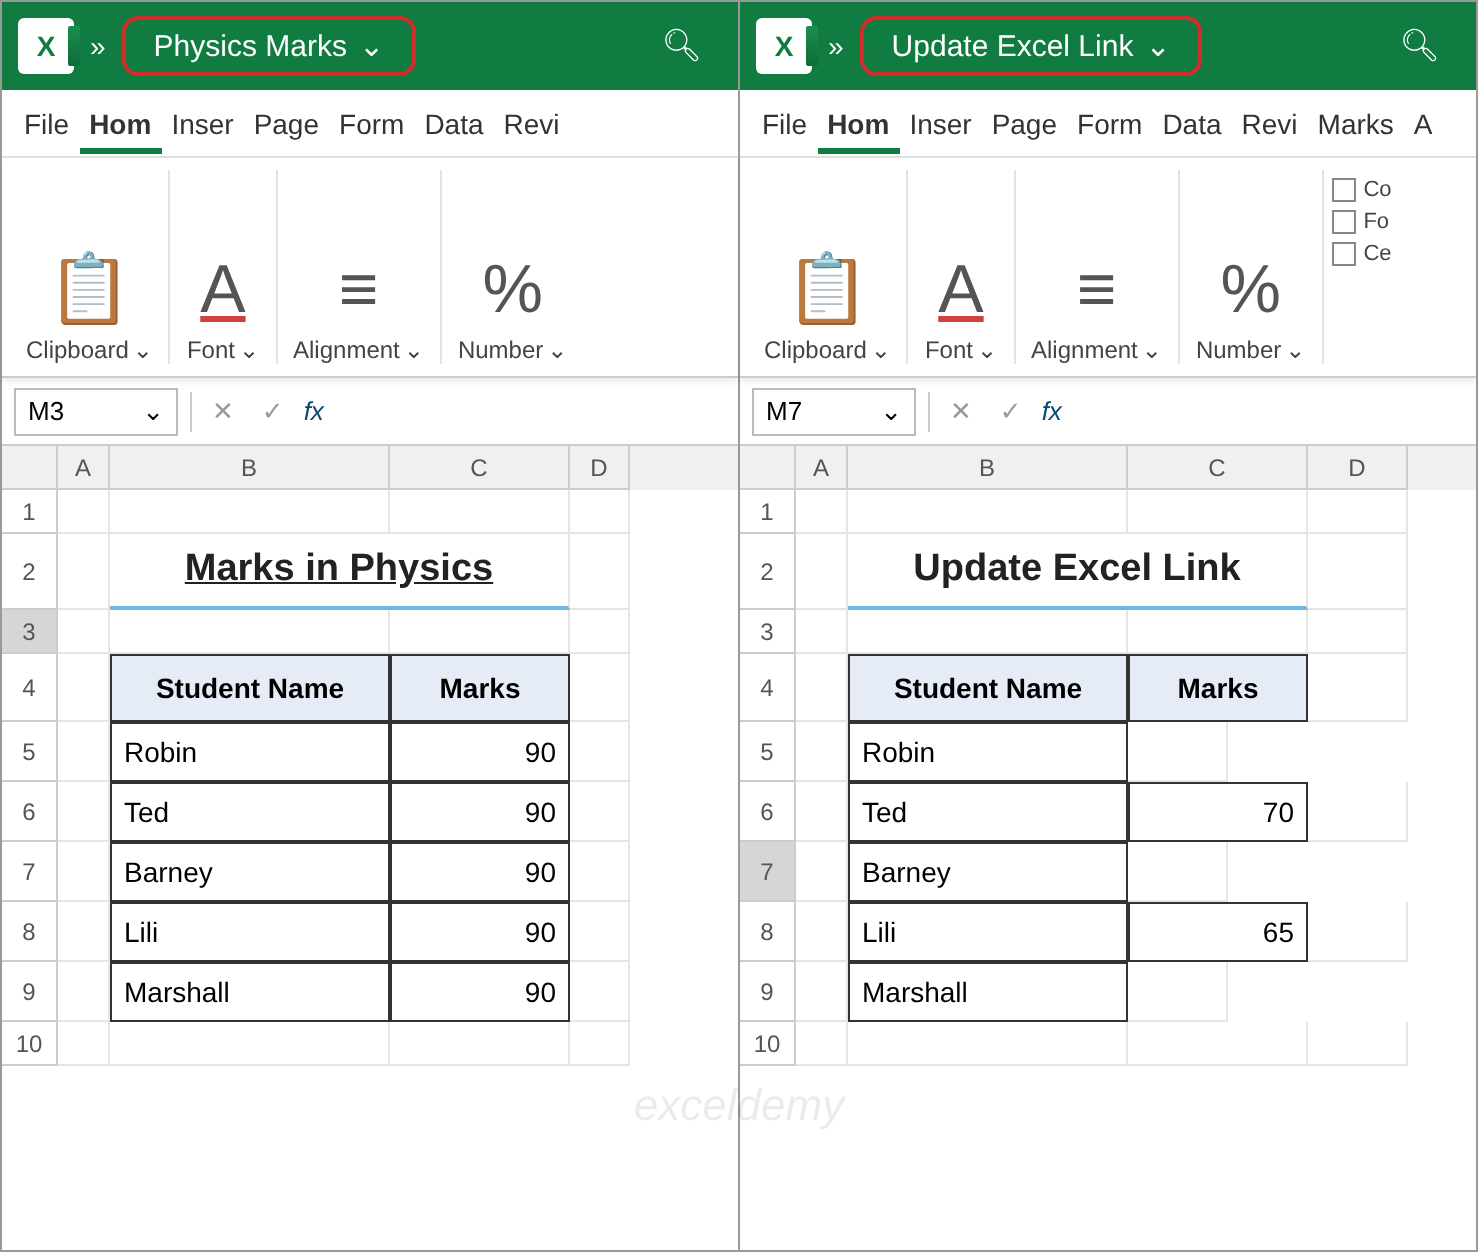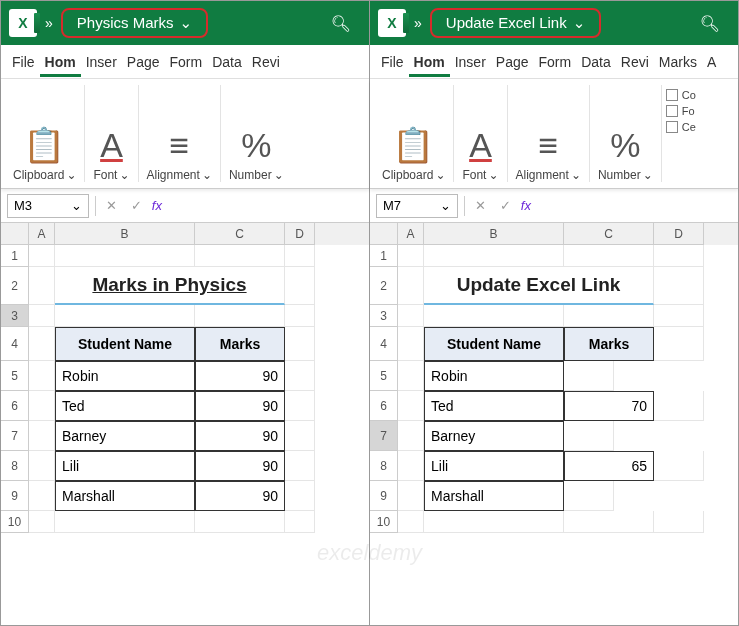--- a/index.html
+++ b/index.html
@@ -5,41 +5,41 @@
 * { box-sizing: border-box; margin: 0; padding: 0; font-family: 'Segoe UI', Arial, sans-serif; }
 body { background: #fff; width: 739px; height: 626px; overflow: hidden; position: relative; }
 .container { display: flex; width: 100%; height: 100%; border: 1px solid #999; }
 .pane { flex: 1; display: flex; flex-direction: column; border-right: 1px solid #999; background: #fff; min-width: 0; }
 .pane:last-child { border-right: none; }
 
 .titlebar { background: #107c41; height: 44px; display: flex; align-items: center; padding: 0 8px; color: #fff; gap: 8px; }
 .xl-icon { width: 28px; height: 28px; background: #fff; border-radius: 3px; display: flex; align-items: center; justify-content: center; color: #107c41; font-weight: bold; font-size: 14px; position: relative; }
 .xl-icon::after { content: ''; position: absolute; right: -3px; top: 4px; width: 6px; height: 20px; background: linear-gradient(#1a8f4f,#0e6b38); border-radius: 1px; }
 .chev { font-size: 14px; }
-.doc-box { border: 2px solid #d62b2b; border-radius: 8px; padding: 4px 14px; display: flex; align-items: flex-start; gap: 6px; font-size: 15px; }
+.doc-box { border: 2px solid #d62b2b; border-radius: 8px; padding: 4px 14px; display: flex; align-items: center; gap: 6px; font-size: 15px; }
 .search-icon { margin-left: auto; font-size: 16px; padding: 0 10px; }
 
 .menubar { background: #fff; height: 34px; display: flex; align-items: center; padding: 0 6px; font-size: 14px; color: #333; overflow: hidden; border-bottom: 1px solid #e0e0e0; }
 .menu-item { padding: 0 5px; white-space: nowrap; cursor: pointer; }
 .menu-item.active { font-weight: 600; border-bottom: 3px solid #107c41; padding-bottom: 4px; margin-bottom: -7px; }
 
 .ribbon { background: #fff; height: 110px; display: flex; border-bottom: 1px solid #ccc; padding: 6px 4px; box-shadow: 0 2px 3px rgba(0,0,0,0.08); }
 .rgrp { display: flex; flex-direction: column; align-items: center; justify-content: flex-end; padding: 0 8px; border-right: 1px solid #e3e3e3; font-size: 12px; color: #444; }
 .rgrp:last-child { border-right: none; }
 .ricon { font-size: 34px; line-height: 1; margin-bottom: 6px; color: #555; }
 .rlabel { display: flex; align-items: center; gap: 2px; }
 .mini-list { display: flex; flex-direction: column; gap: 4px; font-size: 11px; color: #444; padding: 4px; }
 .mini-list div { display: flex; align-items: center; gap: 4px; }
 .sq { width: 12px; height: 12px; border: 1px solid #888; display: inline-block; }
 
 .fxbar { height: 34px; display: flex; align-items: center; border-bottom: 1px solid #ccc; padding: 4px 6px; gap: 6px; font-size: 13px; }
 .namebox { border: 1px solid #bbb; width: 82px; height: 24px; display: flex; align-items: center; padding: 0 6px; justify-content: space-between; }
 .fxsep { width: 1px; height: 20px; background: #ccc; }
 .fxbtn { color: #999; padding: 0 4px; }
-.fxlbl { font-style: italic; color: #6d28d9; }
+.fxlbl { font-style: italic; color: #0c4a6e; }
 
 .sheet { flex: 1; display: flex; overflow: hidden; position: relative; }
 .colhdrs { display: flex; background: #f0f0f0; height: 22px; }
 .ch { border-right: 1px solid #ccc; border-bottom: 1px solid #ccc; display: flex; align-items: center; justify-content: center; font-size: 12px; color: #555; }
 .rh { border-right: 1px solid #ccc; border-bottom: 1px solid #ccc; display: flex; align-items: center; justify-content: center; font-size: 12px; color: #555; width: 28px; }
 .corner { width: 28px; height: 22px; background: #f0f0f0; border-right: 1px solid #ccc; border-bottom: 1px solid #ccc; }
 .gridwrap { display: flex; flex-direction: column; flex: 1; }
 .row { display: flex; }
 .cell { border-right: 1px solid #e5e5e5; border-bottom: 1px solid #e5e5e5; height: 30px; display: flex; align-items: center; padding: 0 6px; font-size: 14px; }
 .rh.sel, .ch.sel { background: #d6d6d6; }

